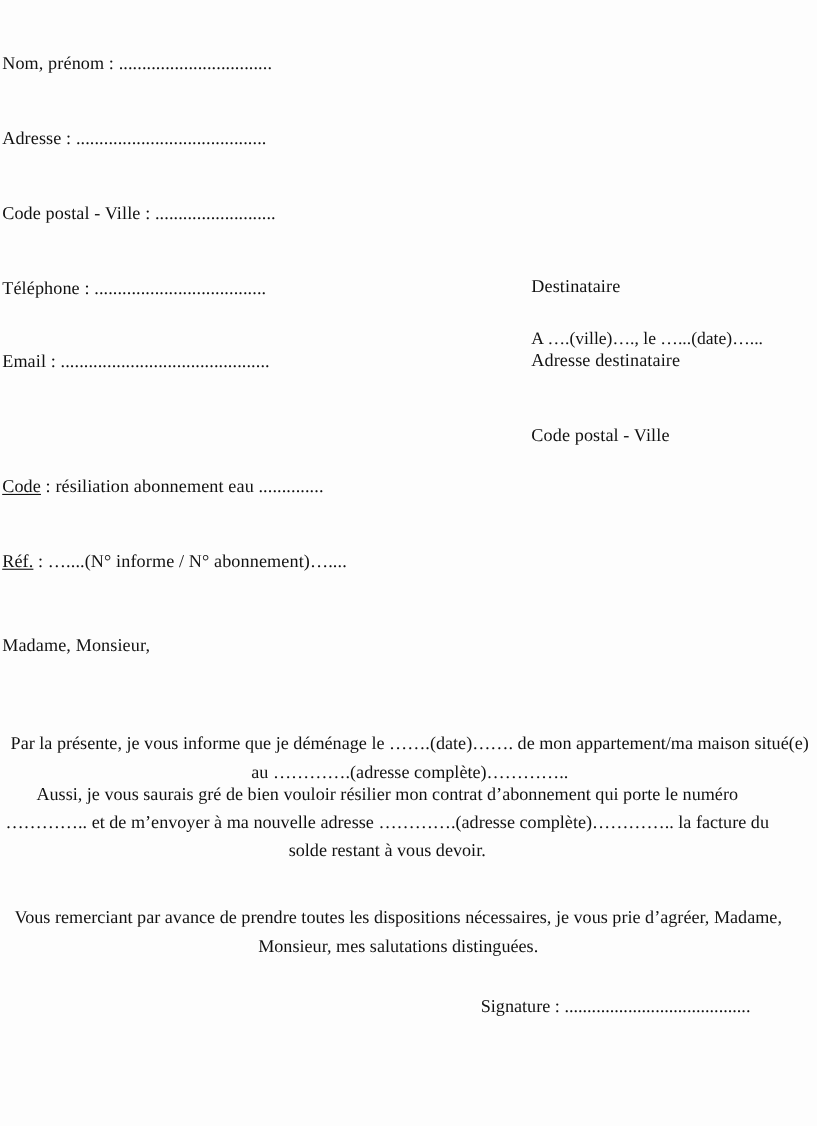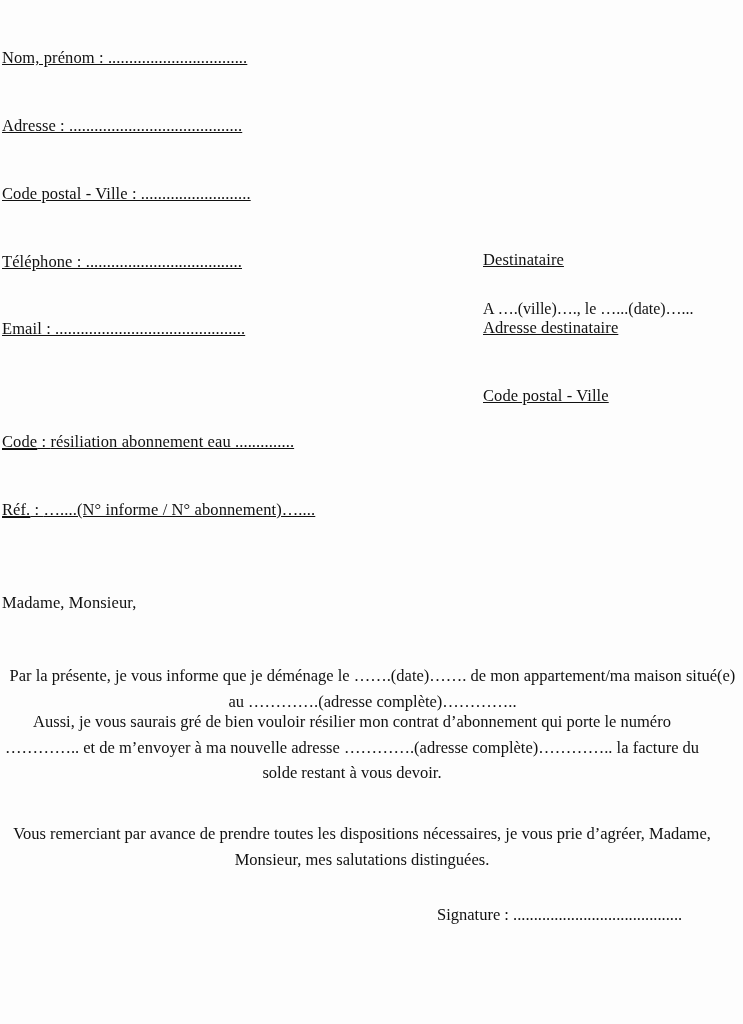--- a/index.html
+++ b/index.html
@@ -28,21 +28,20 @@
     position: absolute;
     font-size: 16.5px;
     line-height: 22.6px;
     letter-spacing: 0.1px;
     white-space: pre-wrap;
   }
 
   .line {
     display: block;
     white-space: pre;
-    text-decoration: underline;
   }
 
   
   #sender-block {
     left: 2px;
     top: 2px;
   }
 
   
   #recipient-block {
@@ -65,21 +64,21 @@
     top: 386px;
   }
   .underline {
     text-decoration: underline;
     text-underline-offset: 2px;
   }
 
   
   #salutation {
     left: 2px;
-    top: 592px;
+    top: 576px;
   }
 
   
   .paragraph {
     position: absolute;
     left: 2px;
     width: 741px;
     font-size: 16.5px;
     line-height: 25.5px;
     text-align: center;

